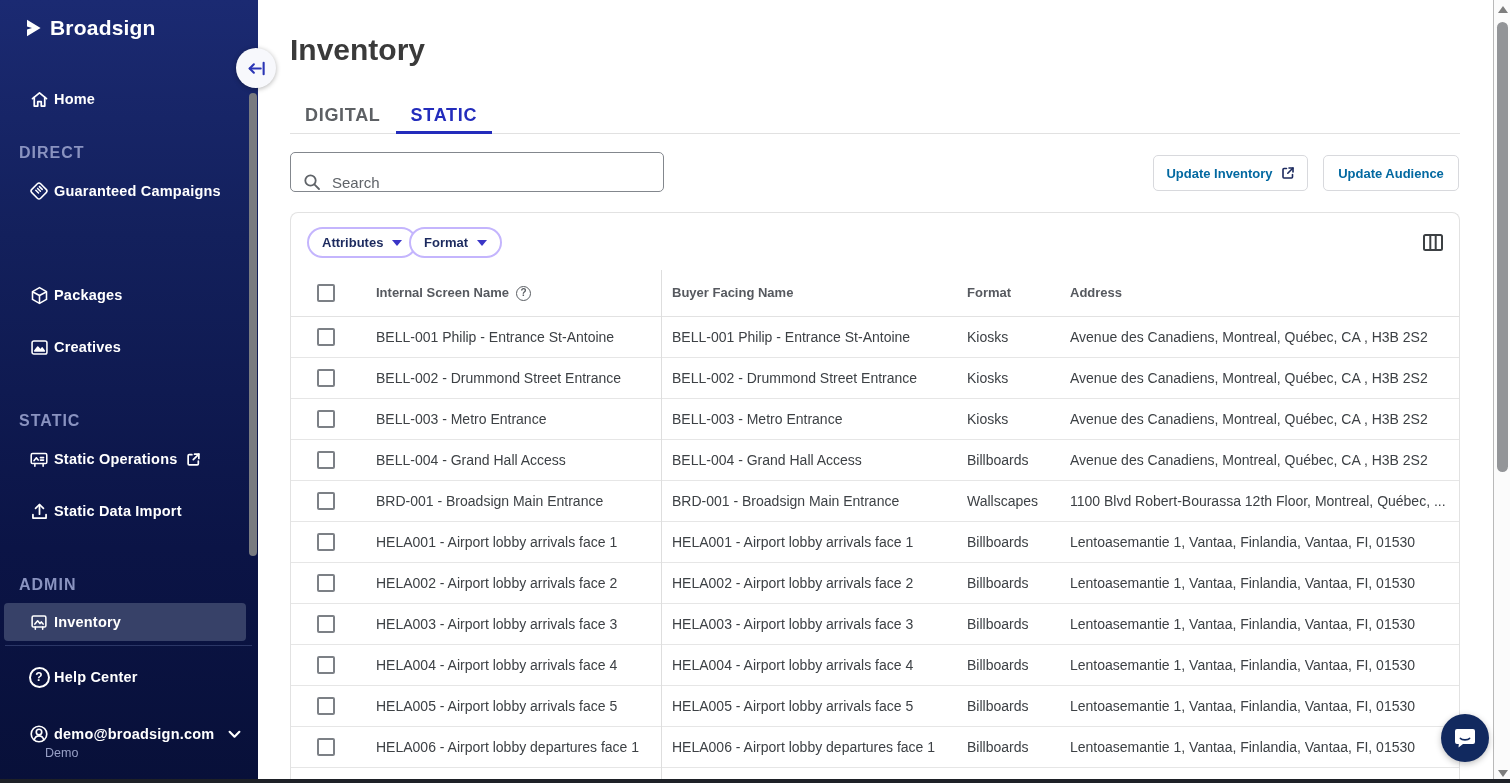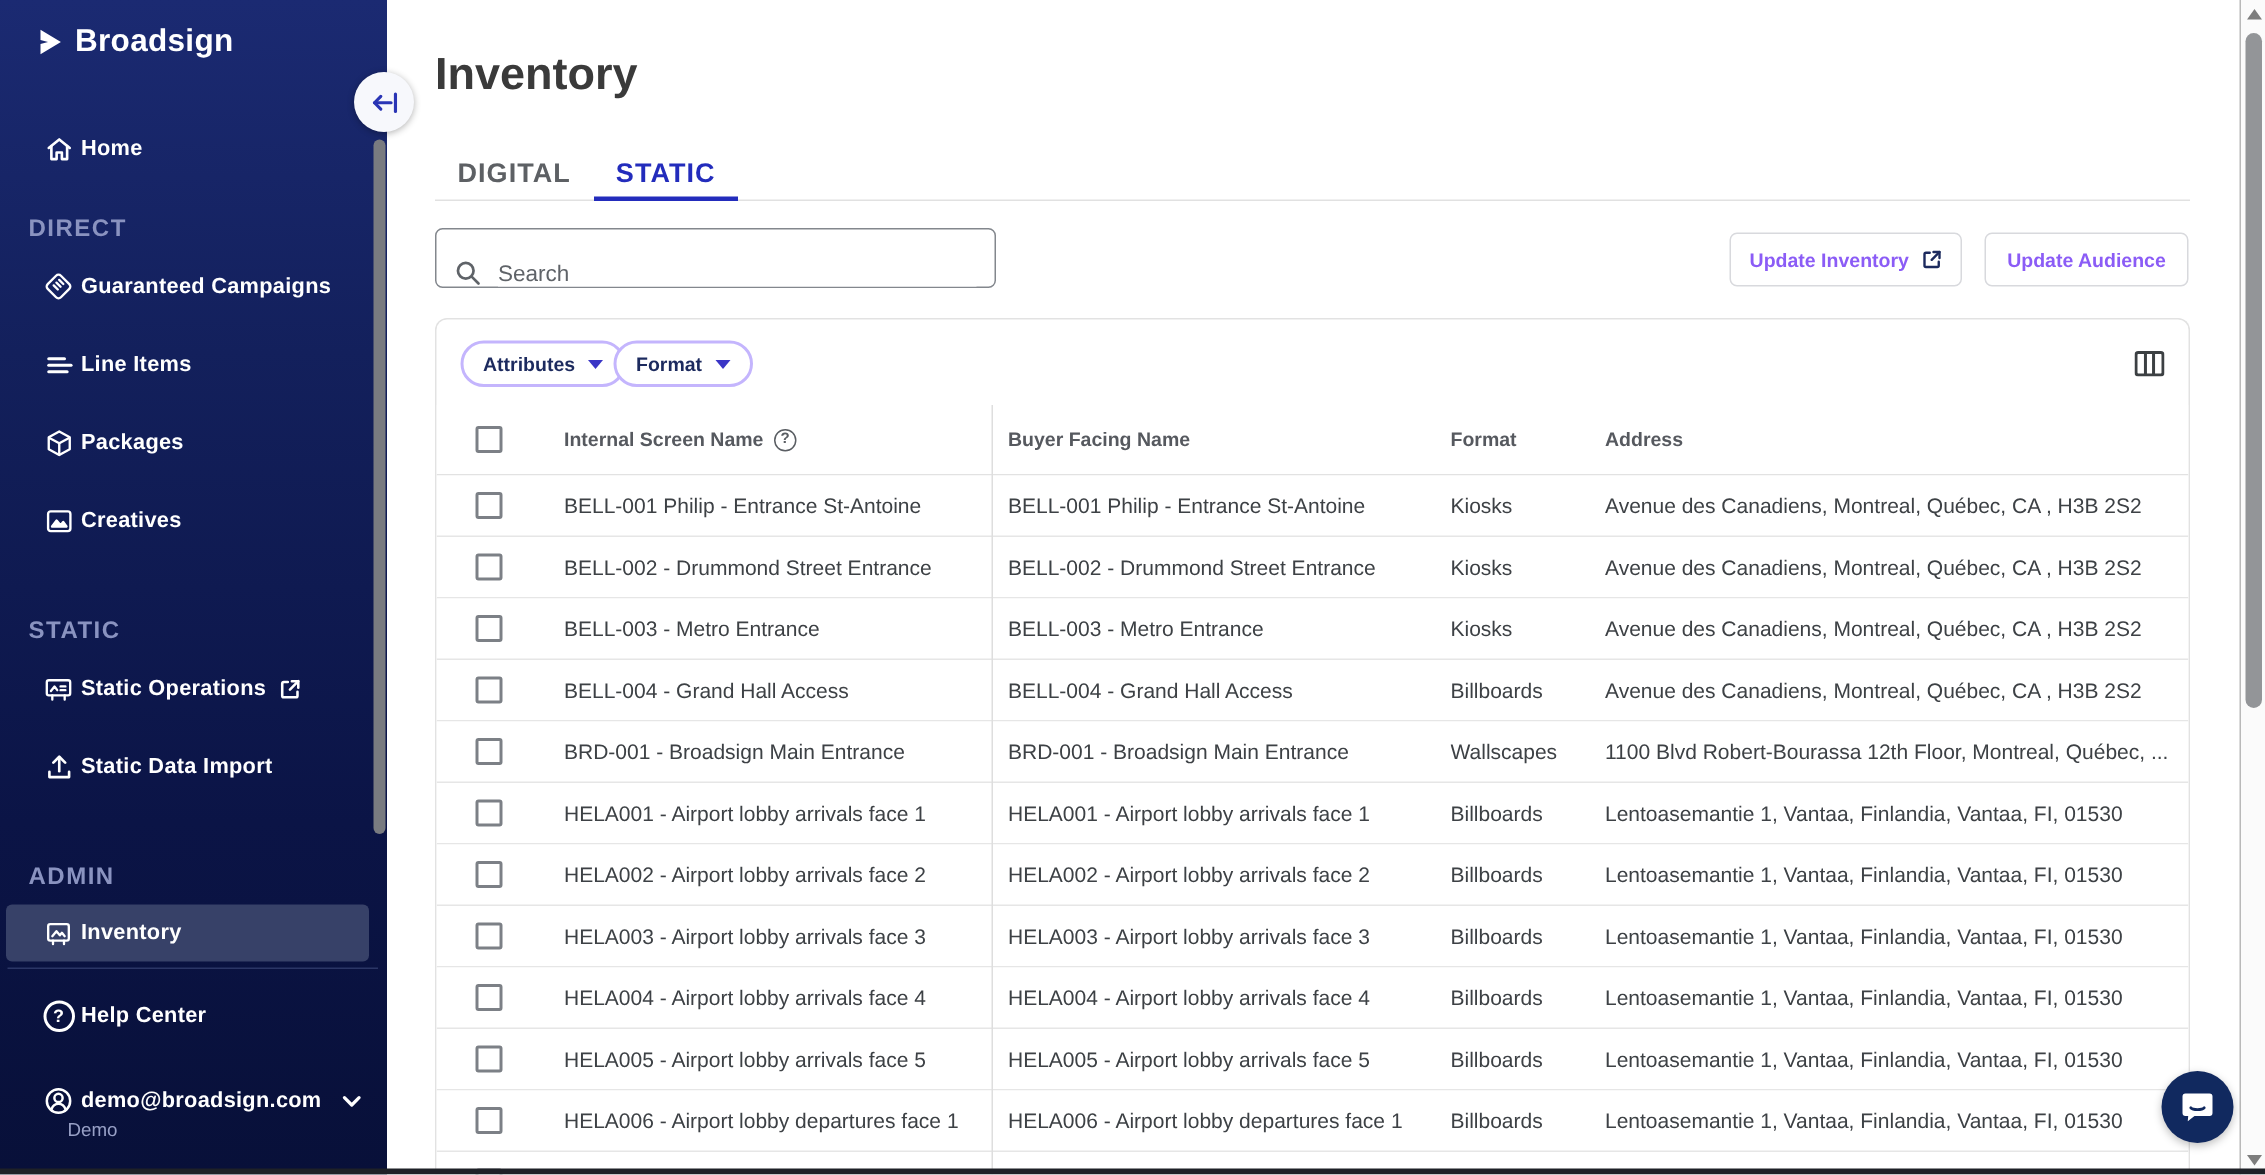--- a/index.html
+++ b/index.html
@@ -43,21 +43,21 @@
   .tabs-divider { position:absolute; left:32px; top:133px; width:1170px; height:1px; background:#e1e1e1; }
 
   .search-box { position:absolute; left:32px; top:152px; width:374px; height:40px; border:1px solid #83878d;
     border-radius:5px; display:flex; align-items:flex-end; padding:0 12px; background:#fff; }
   .search-box input { border:none; outline:none; flex:1; margin-left:11px; font-size:15px; color:#3c4043;
     font-family:"Liberation Sans","DejaVu Sans",sans-serif; }
   .search-box input::placeholder { color:#5f6368; opacity:1; }
 
   .btn { position:absolute; top:155px; height:36px; background:#fff; border:1px solid #d8d9dd; border-radius:5px;
     display:flex; align-items:center; justify-content:center; gap:8px; font-size:13px; font-weight:bold;
-    color:#8b5cf6; cursor:pointer; font-family:"Liberation Sans","DejaVu Sans",sans-serif; }
+    color:#0369a1; cursor:pointer; font-family:"Liberation Sans","DejaVu Sans",sans-serif; }
   .btn-update-inventory { left:895px; width:155px; }
   .btn-update-audience { left:1065px; width:136px; }
 
   
   .card { position:absolute; left:32px; top:212px; width:1170px; height:571px; border:1px solid #e2e2e2;
     border-bottom:none; border-radius:8px 8px 0 0; overflow:hidden; background:#fff; }
   .pill { position:absolute; top:14px; height:31px; display:flex; align-items:center; padding:0 13px;
     border:2px solid #c4b5fd; border-radius:16px; background:#fff; font-size:13px; font-weight:bold;
     color:#1c2a5e; cursor:pointer; }
   .pill-attributes { left:16px; }
@@ -130,30 +130,20 @@
   <div class="nav-item" style="top:177px">
     <span class="nicon">
       <svg width="22" height="22" viewBox="0 0 24 24" fill="none" stroke="#fff" stroke-width="1.7" stroke-linecap="round" stroke-linejoin="round">
           <rect x="5.2" y="5.2" width="13.6" height="13.6" rx="2.5" transform="rotate(45 12 12)"></rect>
           <path d="M8.5 11.2 l3 3 M10.5 9.2 l3 3 M12.5 7.2 l3 3"></path>
         </svg>
     </span>
     <span class="nlabel">Guaranteed Campaigns</span>
   </div>
 
-  <div class="nav-item" style="top:229px">
-    <span class="nicon">
-      <svg width="21" height="21" viewBox="0 0 24 24" fill="none" stroke="#fff" stroke-width="2.3" stroke-linecap="round">
-          <path d="M4 7 H16"></path>
-          <path d="M4 12 H21"></path>
-          <path d="M4 17 H18"></path>
-        </svg>
-    </span>
-    <span class="nlabel">Line Items</span>
-  </div>
 
   <div class="nav-item" style="top:281px">
     <span class="nicon">
       <svg width="21" height="21" viewBox="0 0 24 24" fill="none" stroke="#fff" stroke-width="1.8" stroke-linecap="round" stroke-linejoin="round">
           <path d="M12 3 L20 7.5 V16.5 L12 21 L4 16.5 V7.5 Z"></path>
           <path d="M4.5 8 L12 12 L19.5 8"></path>
           <path d="M12 12 V20.5"></path>
         </svg>
     </span>
     <span class="nlabel">Packages</span>

